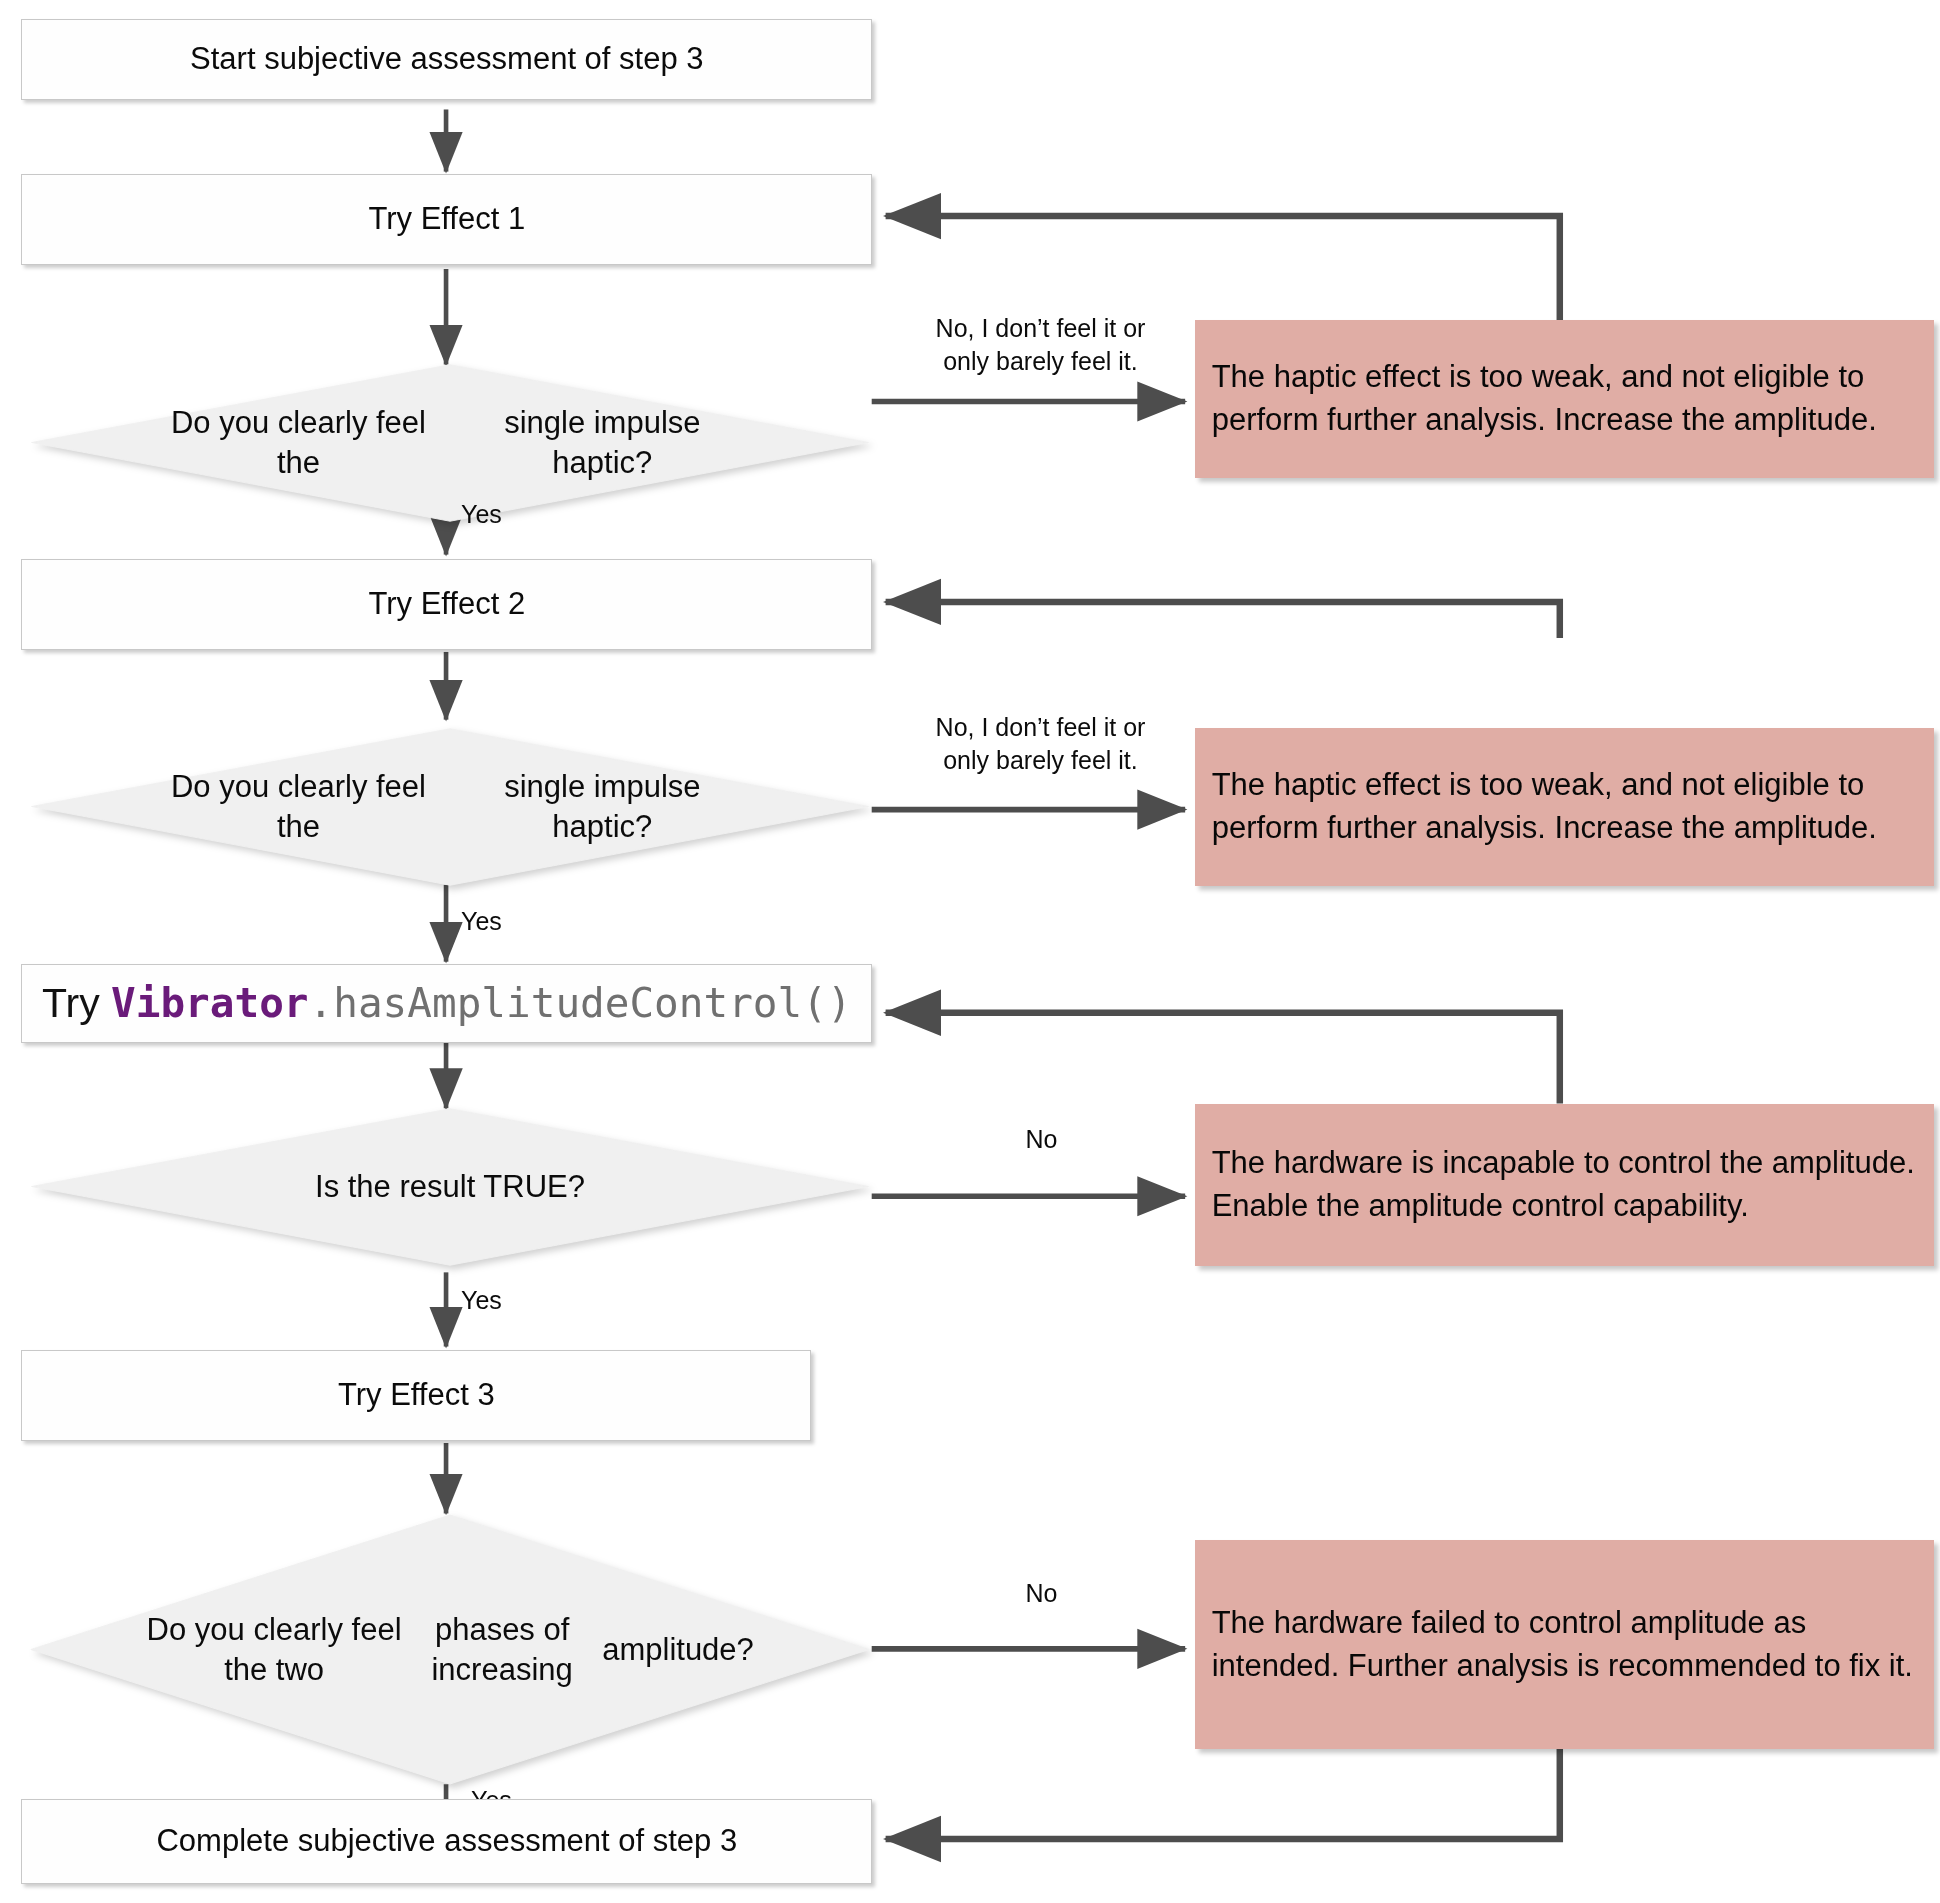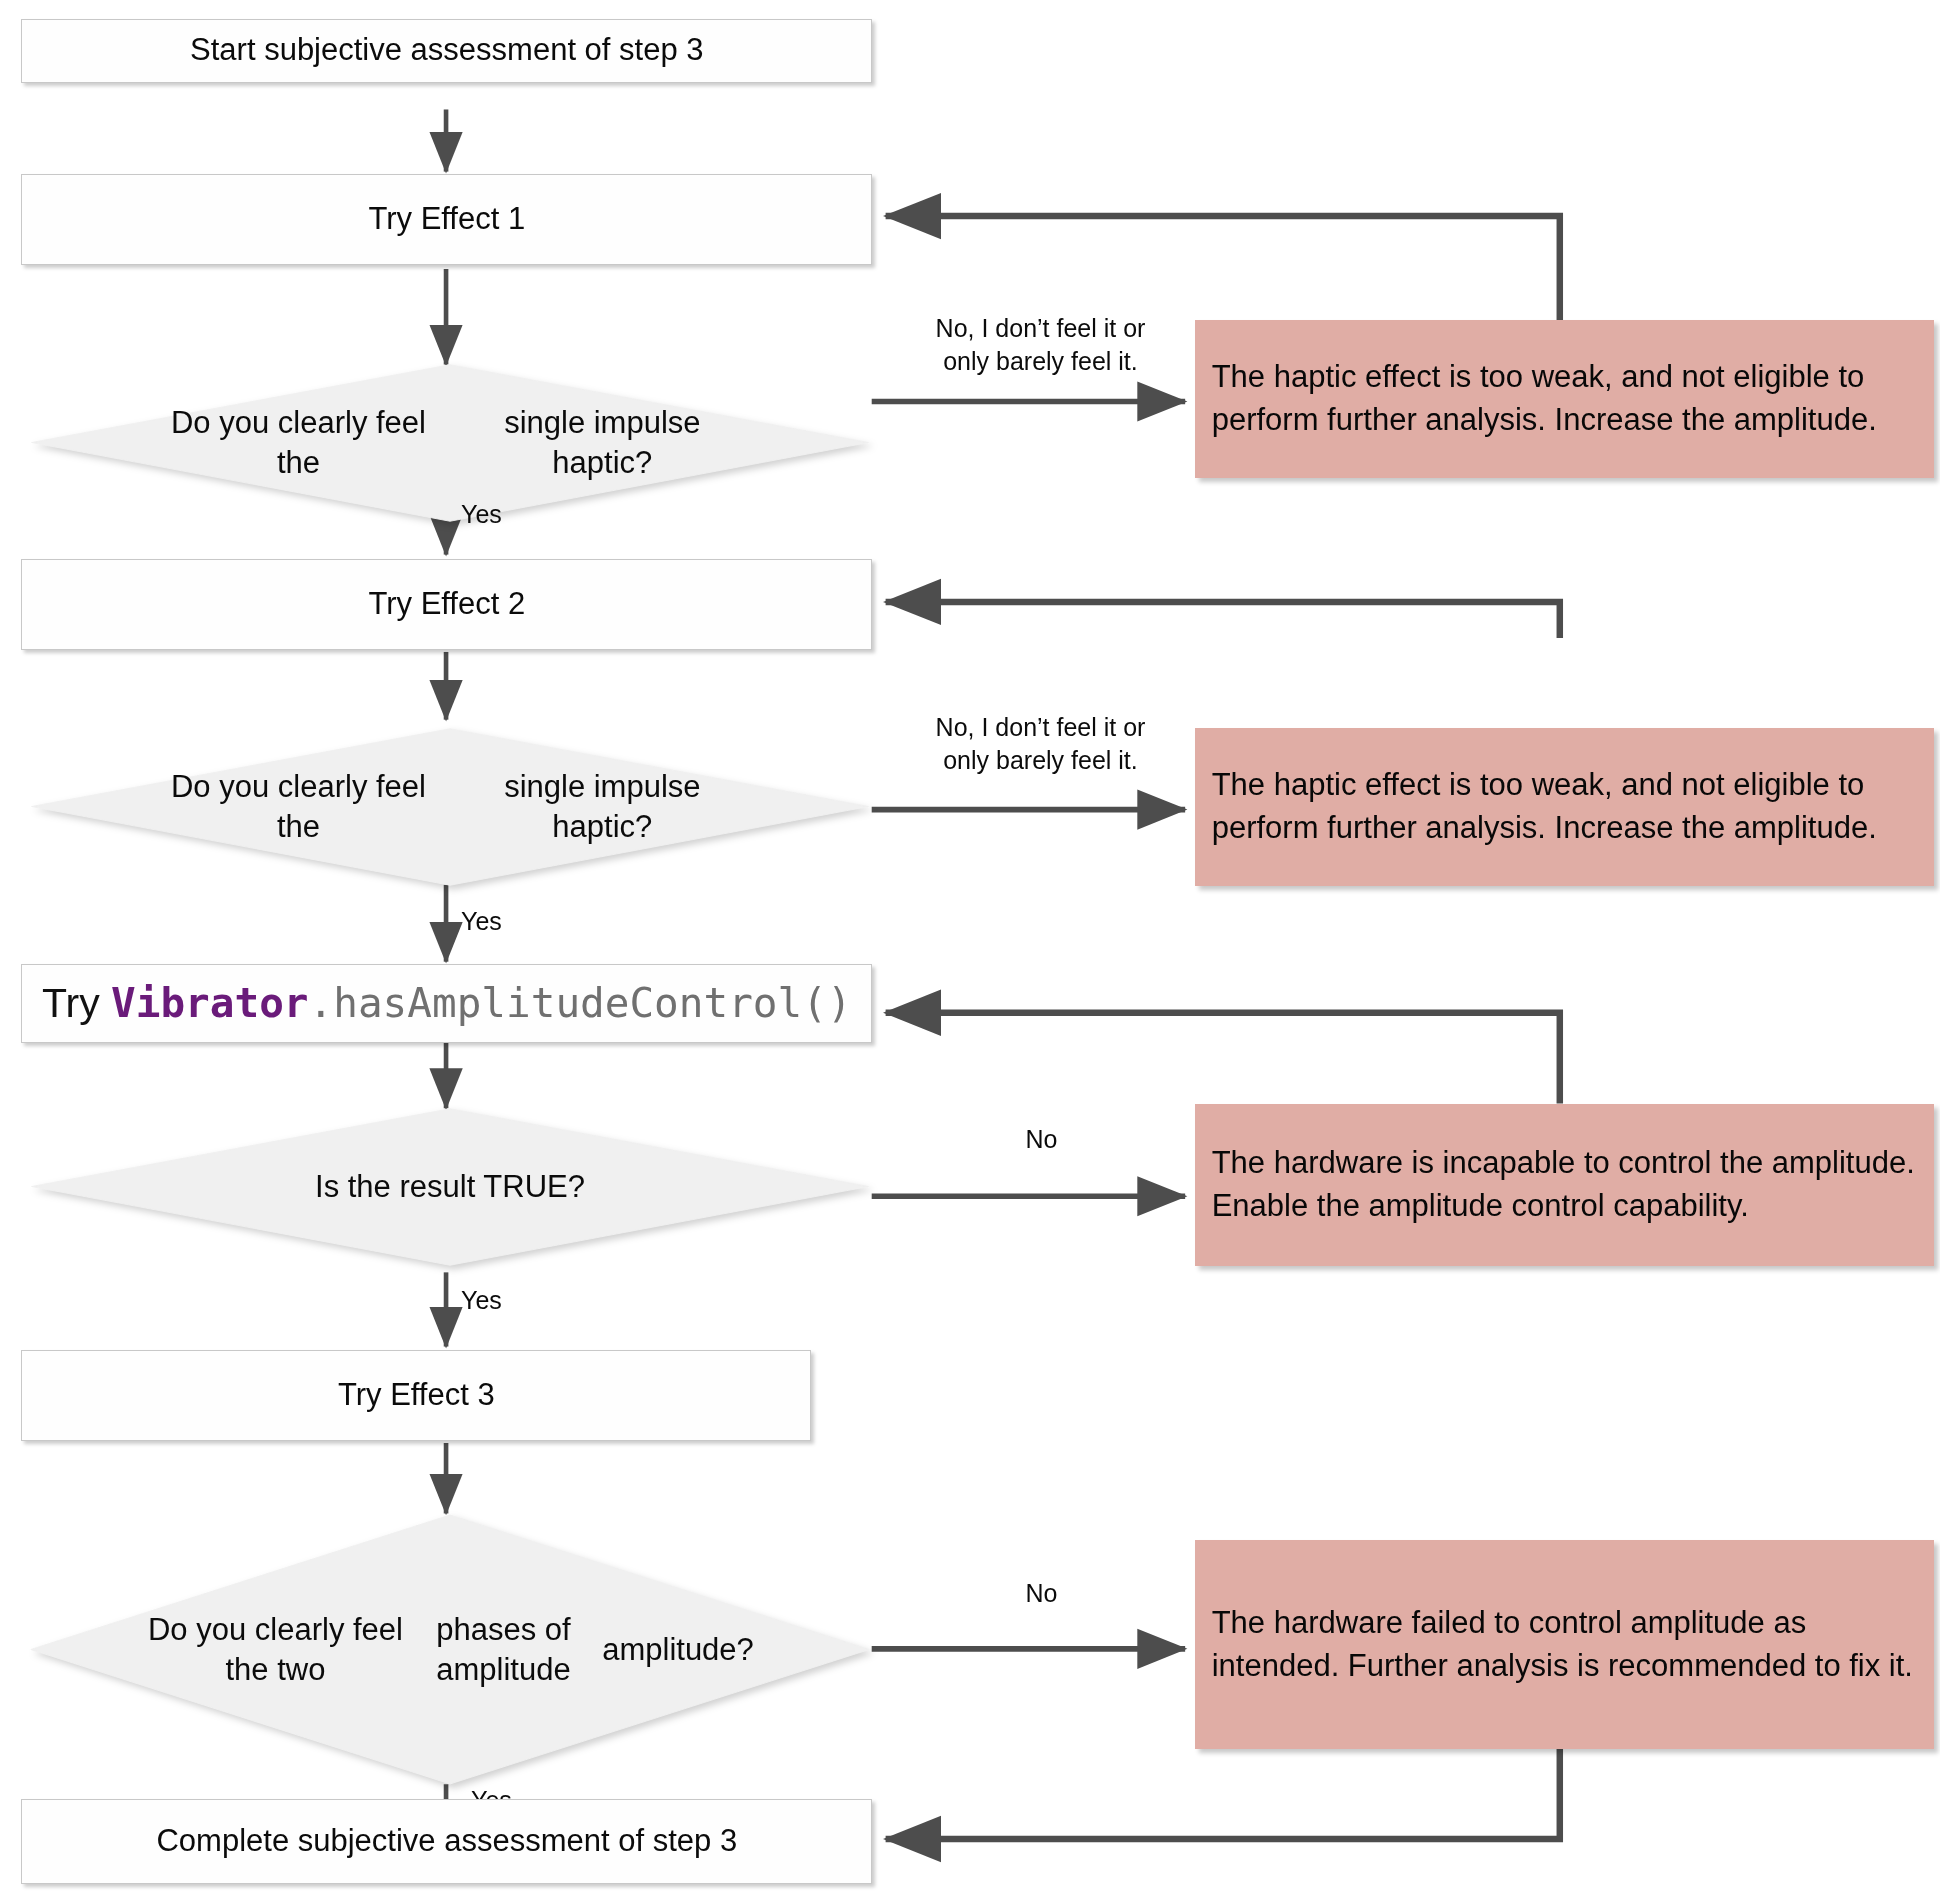--- a/index.html
+++ b/index.html
@@ -161,21 +161,21 @@
 
     <path d="M481,1556 L481,1632" stroke="#4d4d4d" stroke-width="5" fill="none" marker-end="url(#ah)"></path>
 
     <path d="M940,1778 L1278,1778" stroke="#4d4d4d" stroke-width="6" fill="none" marker-end="url(#ah)"></path>
 
     <path d="M1682,1885 L1682,1983 L955,1983" stroke="#4d4d4d" stroke-width="7" fill="none" marker-end="url(#ah)"></path>
 
     <path d="M481,1924 L481,1995" stroke="#4d4d4d" stroke-width="5" fill="none" marker-end="url(#ah)"></path>
   </svg>
 
-  <div class="node proc" style="left:21.3px; top:18.6px; width:851px; height:64px;">
+  <div class="node proc" style="left:21.3px; top:18.6px; width:851px; height:81px;">
     <span>Start subjective assessment of step 3</span>
   </div>
 
   <div class="node proc" style="left:21.3px; top:174px; width:851px; height:91px;">
     <span>Try Effect 1</span>
   </div>
 
   <div class="dec" style="left:28px; top:362px; width:844px; height:162px;">
     <svg width="844" height="162" viewBox="0 0 910 175" xmlns="http://www.w3.org/2000/svg">
       <polygon points="455,3 907,87 455,172 3,87" fill="#f0f0f0" stroke="#f0f0f0" stroke-width="1" style="filter:drop-shadow(4px 4px 4px rgba(0,0,0,0.18));"></polygon>
@@ -232,21 +232,21 @@
   </div>
 
   <div class="node proc" style="left:21.3px; top:1350px; width:790px; height:91px;">
     <span>Try Effect 3</span>
   </div>
 
   <div class="dec" style="left:28px; top:1512px; width:844px; height:275px;">
     <svg width="844" height="275" viewBox="0 0 910 296" xmlns="http://www.w3.org/2000/svg">
       <polygon points="455,3 907,148 455,293 3,148" fill="#f0f0f0" stroke="#f0f0f0" stroke-width="1" style="filter:drop-shadow(4px 4px 4px rgba(0,0,0,0.18));"></polygon>
     </svg>
-    <div class="dec-label"><span>Do you clearly feel the two</span><br><span>phases of amplitude</span><br><span>amplitude?</span></div>
+    <div class="dec-label"><span>Do you clearly feel the two</span><br><span>phases of increasing</span><br><span>amplitude?</span></div>
   </div>
 
   <div class="elabel" style="left:979px; top:1577px; width:125px;">No</div>
 
   <div class="elabel left" style="left:471px; top:1784px; width:83px;">Yes</div>
 
   <div class="node warn" style="left:1195px; top:1540px; width:739px; height:209px;">
     <span>The hardware failed to control amplitude as intended. Further analysis is recommended to fix it.</span>
   </div>
 

